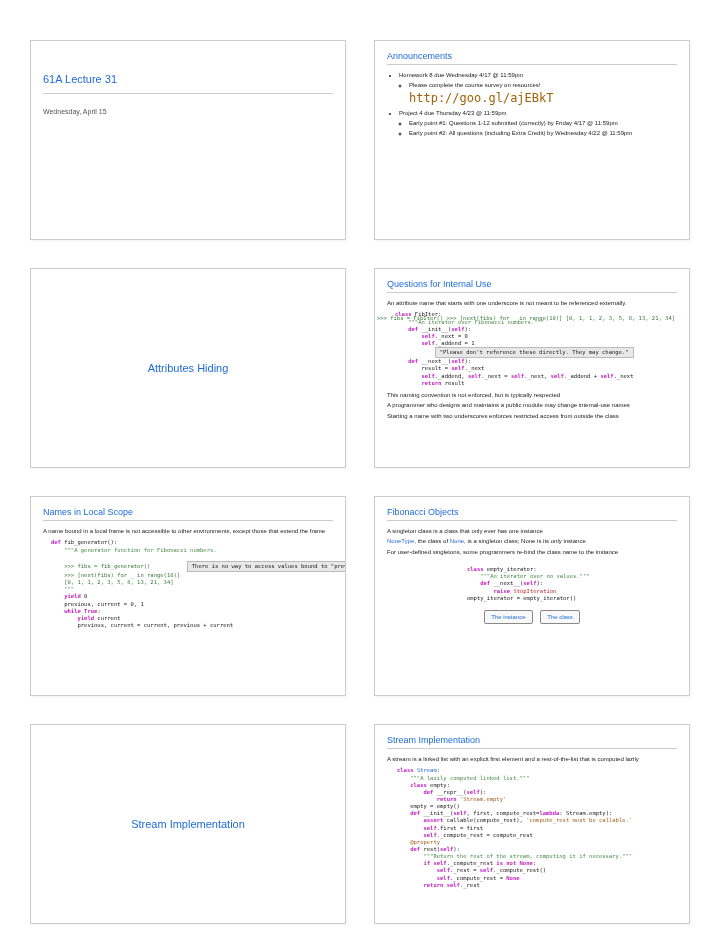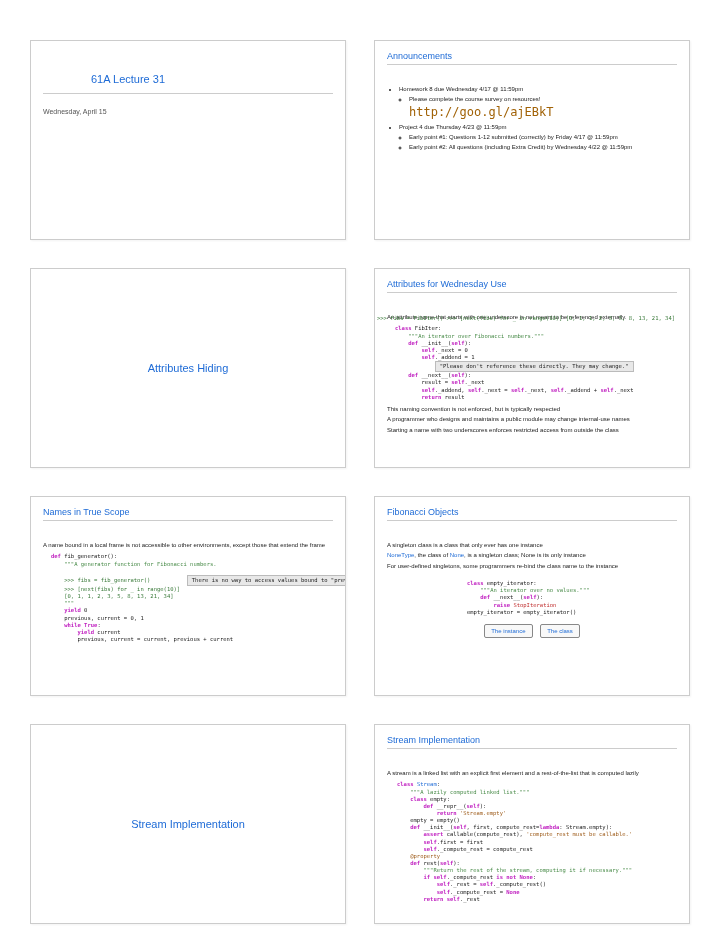--- a/index.html
+++ b/index.html
@@ -21,26 +21,26 @@
     border: 1px solid #ccc;
     background: #fff;
     box-sizing: border-box;
     height: 200px;
     padding: 10px 12px;
     overflow: hidden;
     box-shadow: 1px 1px 2px rgba(0,0,0,0.05);
     position: relative;
   }
   .title-slide { display:flex; flex-direction:column; }
-  .title-big { color:#1e6bd6; font-size:11px; margin-top:22px; margin-bottom:6px;margin-left:48px; }
+  .title-big { color:#1e6bd6; font-size:11px; margin-top:22px; margin-bottom:6px; }
   .hr { border-top:1px solid #ccc; margin:2px 0 6px 0; }
   .date { font-size:7px; color:#555; margin-top:8px; }
   .centered-title { display:flex; align-items:center; justify-content:center; height:100%; }
   .centered-title span { color:#1e6bd6; font-size:11px; }
-  .heading { color:#1e6bd6; font-size:9px; border-bottom:1px solid #ccc; padding-bottom:3px; margin-bottom:20px; }
+  .heading { color:#1e6bd6; font-size:9px; border-bottom:1px solid #ccc; padding-bottom:3px; margin-bottom:6px; }
   .body { font-size:6px; line-height:1.4; color:#222; }
   .body p { margin:2px 0; }
   .url { color:#a16207; font-size:12px; font-family: monospace; text-align: center; }
   .code { font-family: monospace; font-size:5.5px; line-height:1.3; white-space:pre; margin:4px 0 4px 8px; }
   .kw { color:#c020c0; font-weight:bold; }
   .cm { color:#4a8c4a; }
   .out { color:#3a7a3a; }
   .str { color:#a06020; }
   .err { color:#c03030; }
   .cls { color:#1e6bd6; }
@@ -84,21 +84,21 @@
     </div>
   </div>
 
   <div class="slide">
     <div class="centered-title">
         <span>Attributes Hiding</span>
       </div>
   </div>
 
   <div class="slide">
-    <div class="heading">Attributes for Wednesday Use</div>
+    <div class="heading">Questions for Internal Use</div>
     <div class="body">
       <p>An attribute name that starts with one underscore is not meant to be referenced externally.</p>
       <div class="code"><span class="kw">class</span> FibIter:
     <span class="cm">"""An iterator over Fibonacci numbers."""</span>
     <span class="kw">def</span> __init__(<span class="kw">self</span>):
         <span class="kw">self</span>._next = 0
         <span class="kw">self</span>._addend = 1
             <span class="callout">"Please don't reference these directly. They may change."</span>
     <span class="kw">def</span> __next__(<span class="kw">self</span>):
         result = <span class="kw">self</span>._next
@@ -107,21 +107,21 @@
       <div class="rightcode"><span class="out">&gt;&gt;&gt; fibs = FibIter()
 &gt;&gt;&gt; [next(fibs) for _ in range(10)]
 [0, 1, 1, 2, 3, 5, 8, 13, 21, 34]</span></div>
       <p>This naming convention is not enforced, but is typically respected</p>
       <p>A programmer who designs and maintains a public module may change internal-use names</p>
       <p>Starting a name with two underscores enforces restricted access from outside the class</p>
     </div>
   </div>
 
   <div class="slide">
-    <div class="heading">Names in True Scope</div>
+    <div class="heading">Names in Local Scope</div>
     <div class="body">
       <p>A name bound in a local frame is not accessible to other environments, except those that extend the frame</p>
       <div class="code"><span class="kw">def</span> fib_generator():
     <span class="cm">"""A generator function for Fibonacci numbers.</span>
 
     <span class="out">&gt;&gt;&gt; fibs = fib_generator()</span>           <span class="callout">There is no way to access values bound to "previous" and "current" externally</span>
     <span class="out">&gt;&gt;&gt; [next(fibs) for _ in range(10)]</span>
     <span class="out">[0, 1, 1, 2, 3, 5, 8, 13, 21, 34]</span>
     <span class="cm">"""</span>
     <span class="kw">yield</span> 0

